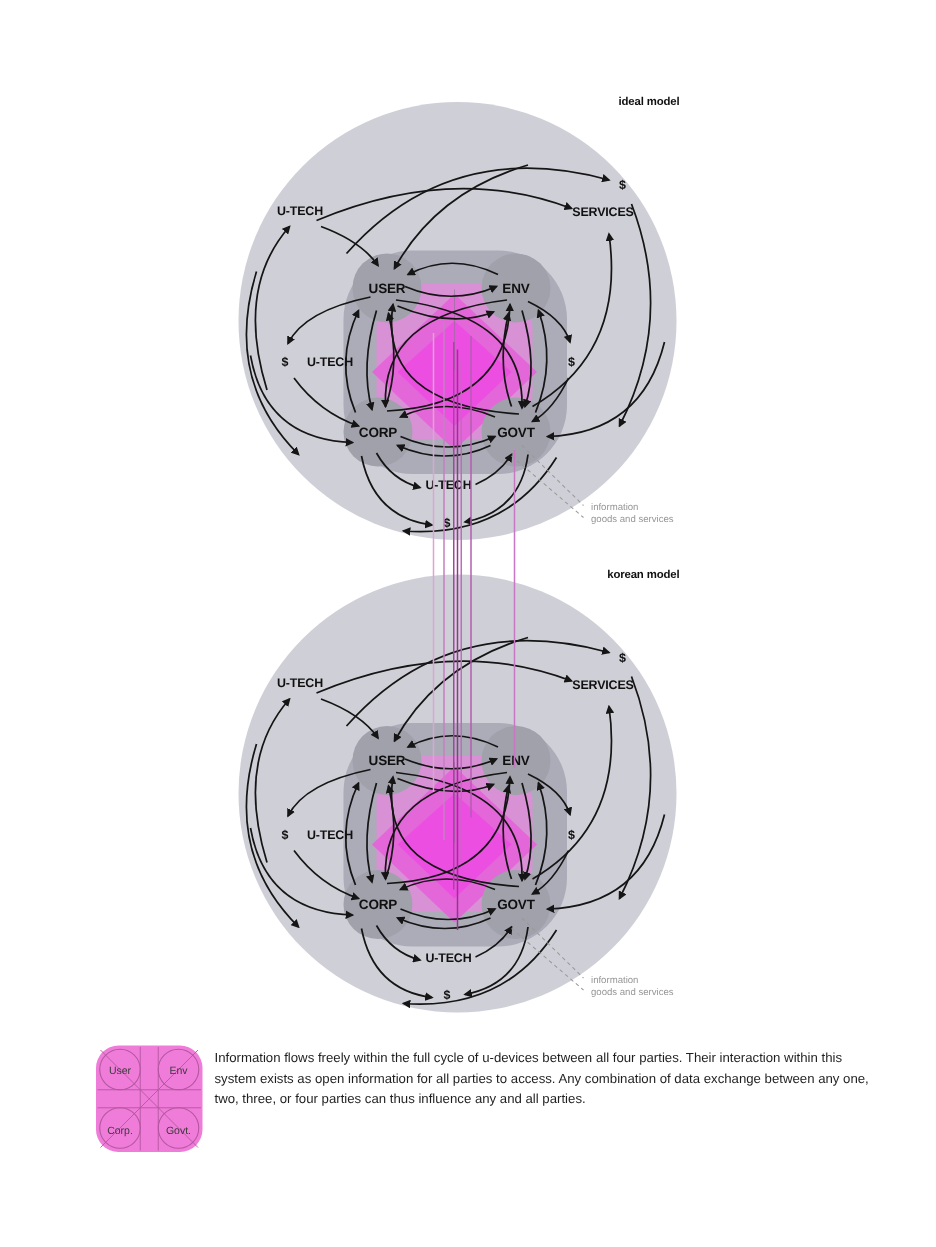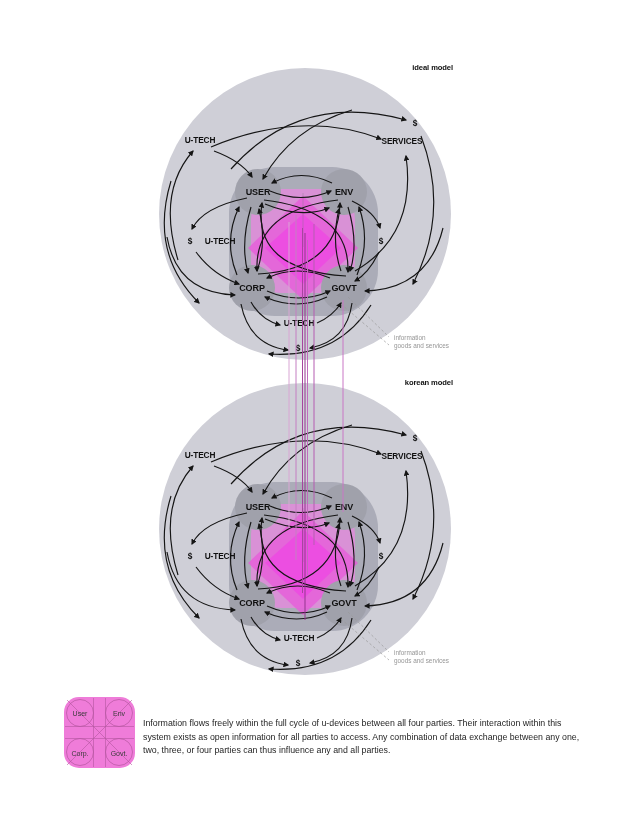--- a/index.html
+++ b/index.html
@@ -8,21 +8,21 @@
   svg{position:absolute;top:0;left:0;display:block}
   .lbl{font-family:"Liberation Sans",sans-serif;font-weight:bold;font-size:8.3px;fill:#101010;letter-spacing:-0.1px}
   .node-lbl{font-size:9px}
   .title-lbl{font-size:7.6px}
   .ann{font-family:"Liberation Sans",sans-serif;font-size:6.4px;fill:#969696;font-weight:normal}
   .arrow{fill:none;stroke:#151515;stroke-width:1.15;marker-end:url(#ah)}
   .dash{fill:none;stroke:#9a9a9a;stroke-width:0.7;stroke-dasharray:2.5 2.2}
   .leg-line{stroke:#b4569f;stroke-width:0.6}
   .leg-circ{fill:none;stroke:#b4569f;stroke-width:0.7}
   .leg-lbl{font-family:"Liberation Sans",sans-serif;font-size:7px;fill:#3a3a3a}
-  .caption{position:absolute;left:143px;top:717px;width:438px;font-size:8.8px;
+  .caption{position:absolute;left:143px;top:699px;width:438px;font-size:8.8px;
            line-height:13.5px;color:#1f1f1f}
 </style>
 </head>
 <body>
 
 <svg width="624" height="831" viewBox="0 0 624 831" xmlns="http://www.w3.org/2000/svg">
   <defs>
     <marker id="ah" viewBox="0 0 10 10" refX="8" refY="5" markerWidth="5" markerHeight="5" orient="auto-start-reverse">
       <path d="M0,0 L10,5 L0,10 z" fill="#151515"></path>
     </marker>

